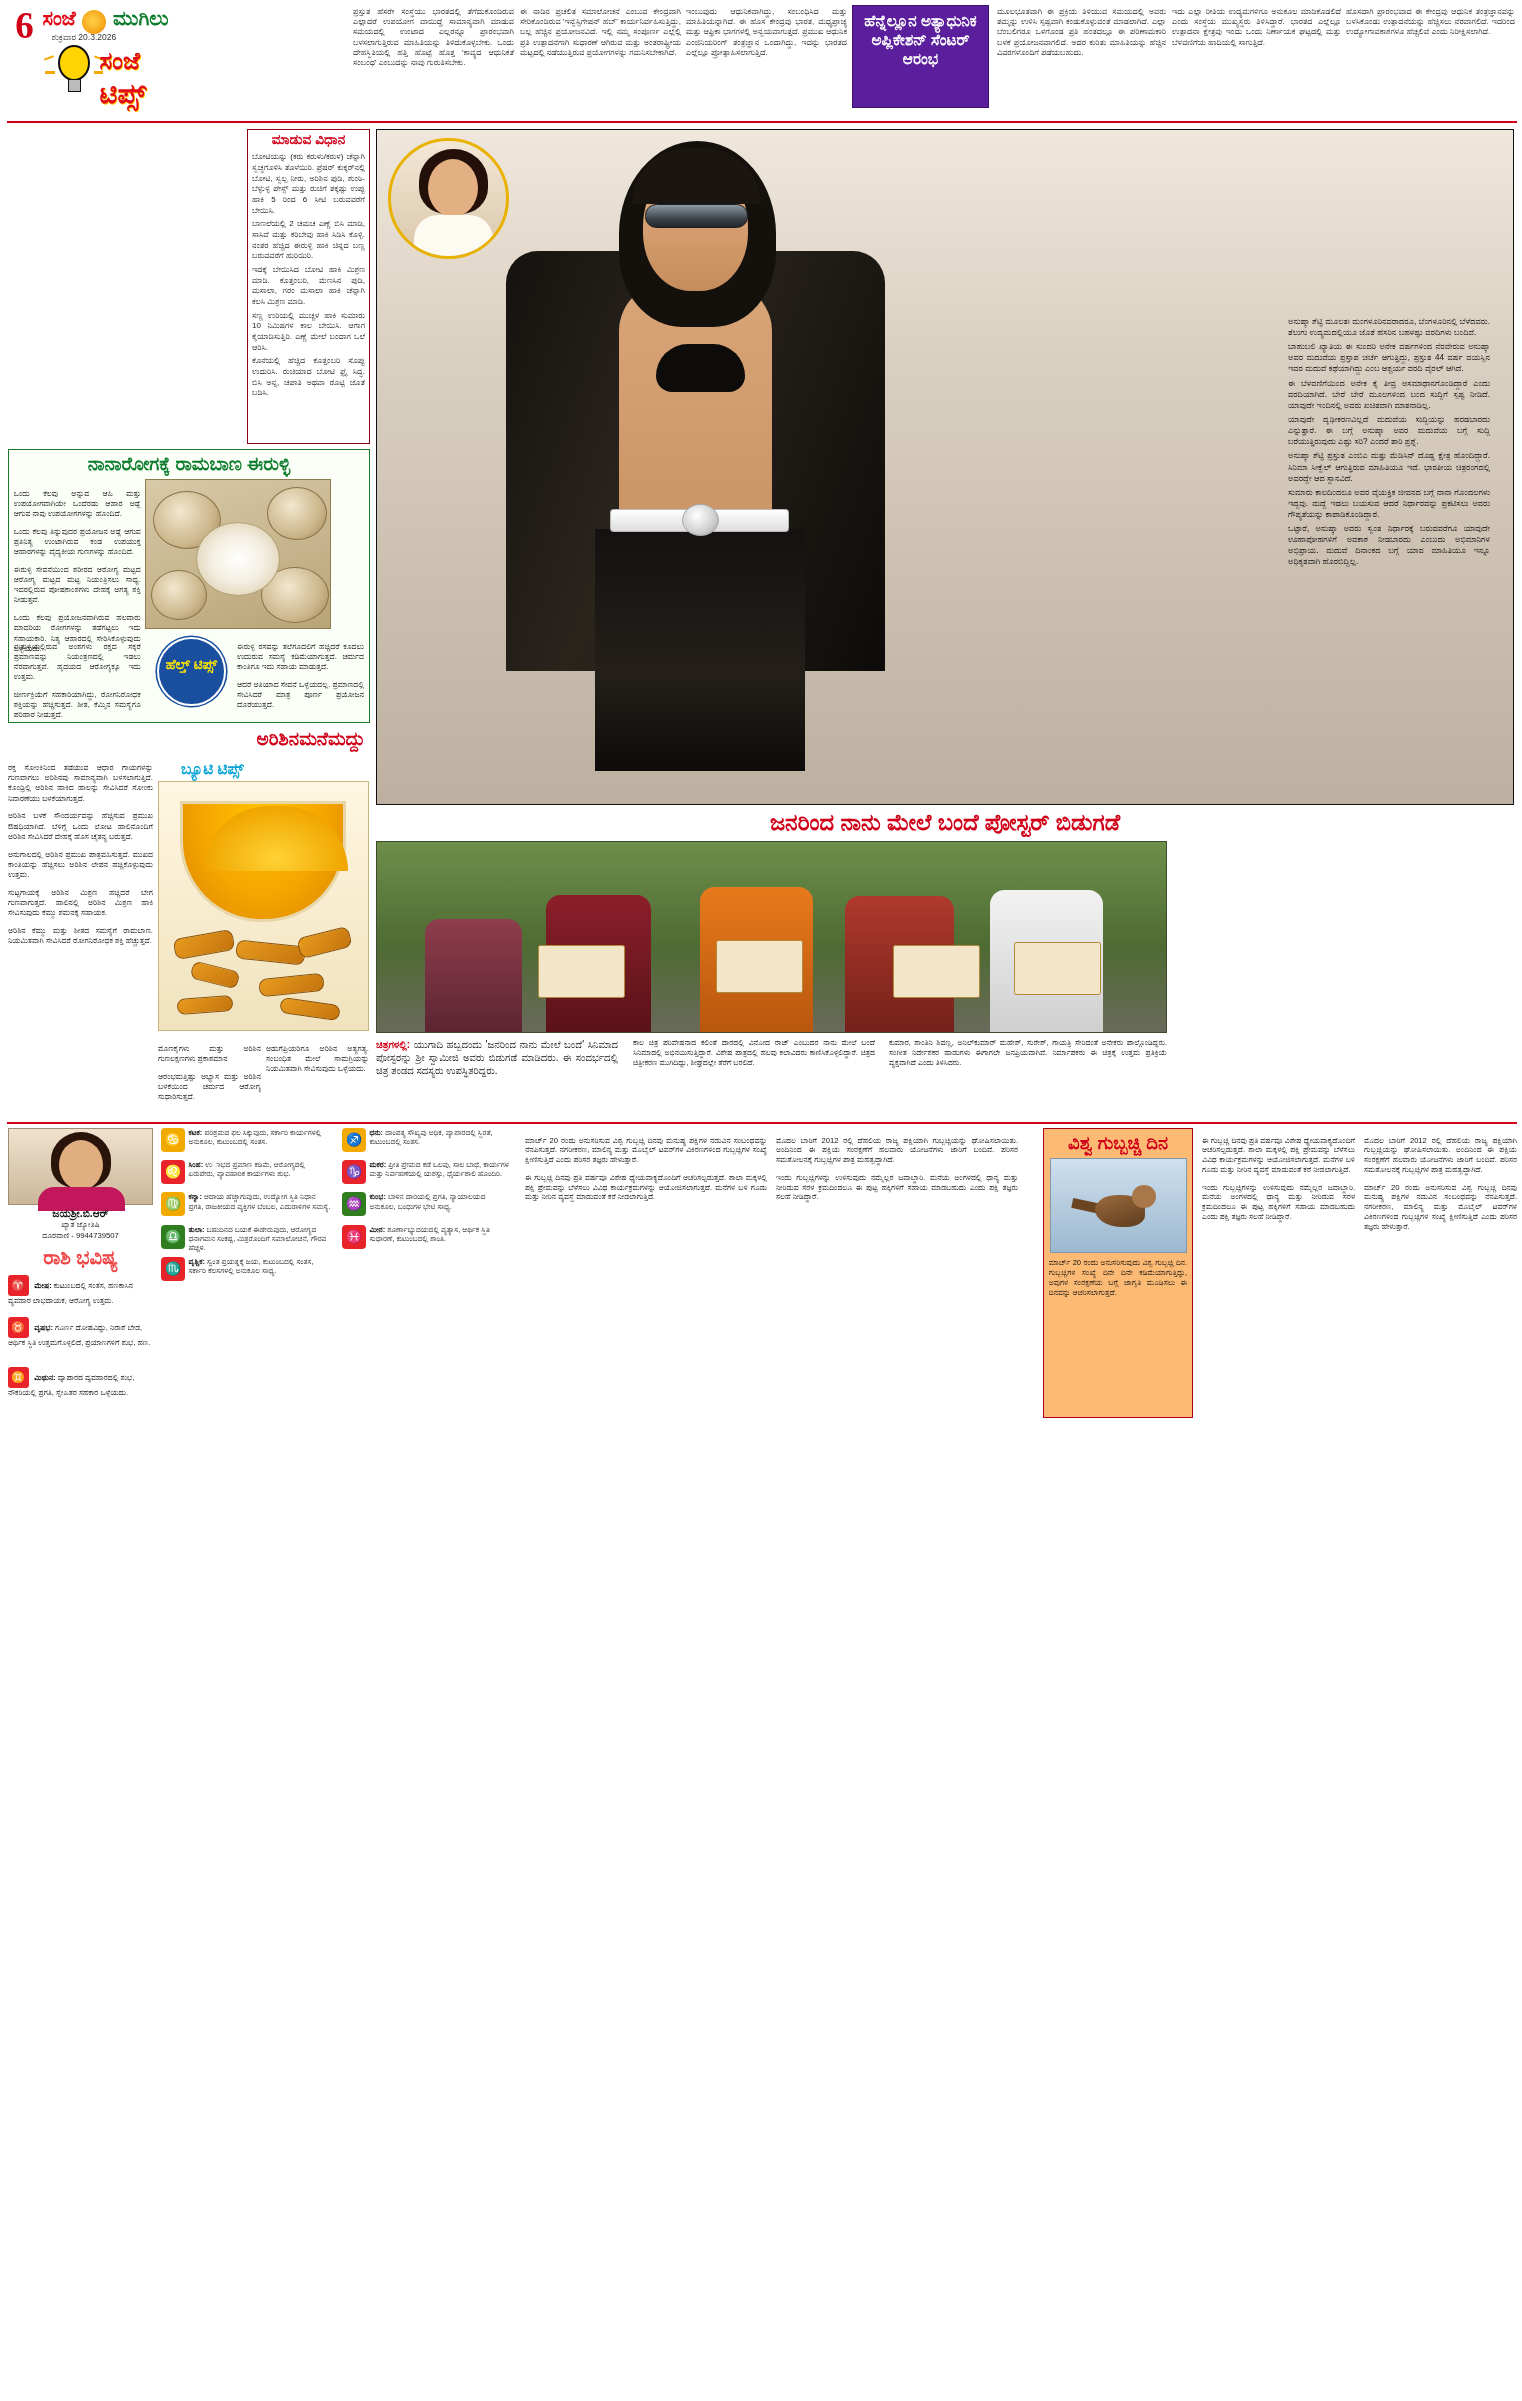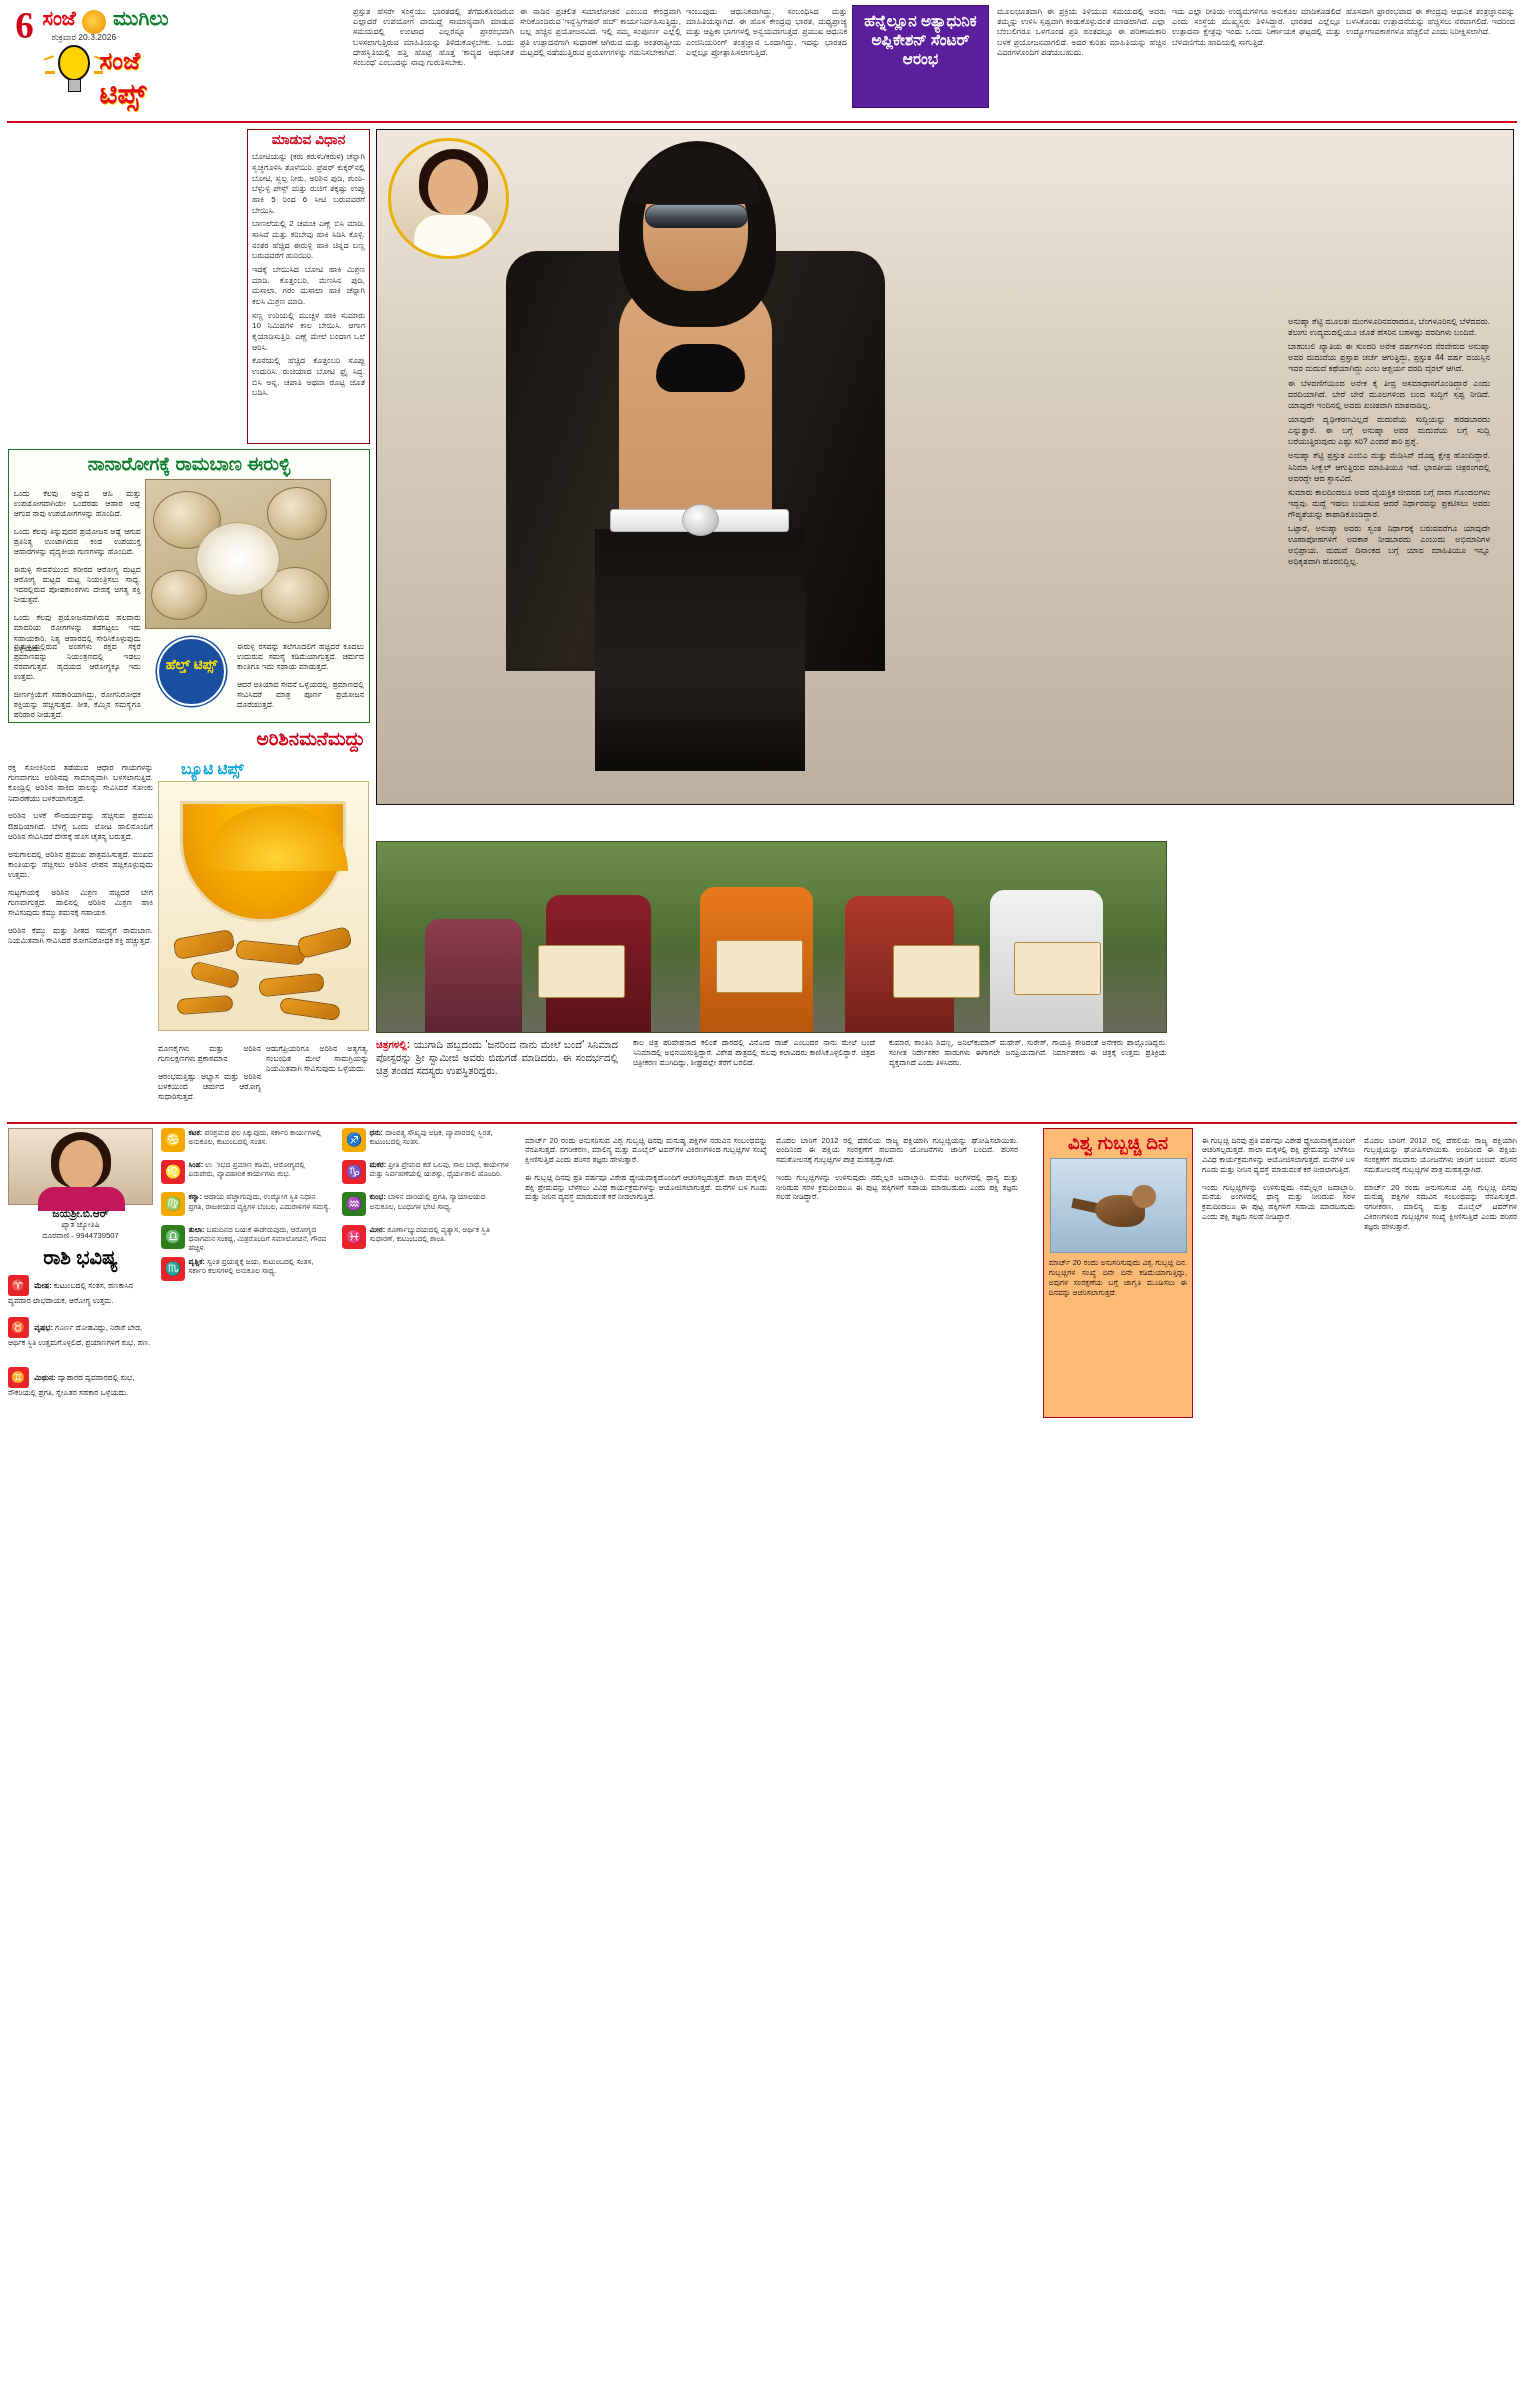--- a/index.html
+++ b/index.html
@@ -297,21 +297,21 @@
     background:linear-gradient(180deg,#f0e2cf 0%, #cbb79a 100%); border:0.8px solid #a08c6e;
   }
   .ap-head { position:absolute; left:50px; top:11.3px; width:44px; height:50px; border-radius:50%; background:#e0ae80; }
   .ap-hair { position:absolute; left:42px; top:3.2px; width:60px; height:56px; border-radius:50% 50% 40% 40%; background:#2a140a; }
   .ap-body { position:absolute; left:29px; top:58px; width:87px; height:24px; border-radius:16px 16px 0 0; background:#c2185b; }
   .astro-name { position:absolute; left:0; top:79px; width:145px; text-align:center; font-size:10.5px; font-weight:bold; color:#111; }
   .astro-sub { position:absolute; left:0; top:92px; width:145px; text-align:center; font-size:7.7px; color:#222; }
   .astro-phone { position:absolute; left:0; top:103px; width:145px; text-align:center; font-size:7.7px; color:#222; }
   .rashi-title {
     position:absolute; left:0; top:118px; width:145px; text-align:center;
-    color:#000000; font-size:19.4px; font-weight:bold;
+    color:#ef4444; font-size:19.4px; font-weight:bold;
   }
   .rashi-item {
     position:absolute; width:145px; font-size:7.6px; line-height:1.25; text-align:left;
   }
   .rashi-icon {
     display:inline-block; width:21px; height:21px; border-radius:3.2px; background:#e8232a;
     color:#fff; text-align:center; line-height:21px; font-size:11.3px; margin-right:3.2px;
     vertical-align:middle;
   }
 
@@ -492,20 +492,21 @@
       <p>ಬಾಹುಬಲಿ ಖ್ಯಾತಿಯ ಈ ಸುಂದರಿ ಅನೇಕ ವರ್ಷಗಳಿಂದ ನೆರವೇರುವ ಅನುಷ್ಕಾ ಅವರ ಮದುವೆಯ ಪ್ರಸ್ತಾಪ ಚರ್ಚೆ ಆಗುತ್ತಿದ್ದು, ಪ್ರಸ್ತುತ 44 ವರ್ಷ ವಯಸ್ಸಿನ ಇವರ ಮದುವೆ ಕಥೆಯಾಗಿದ್ದು ಎಂಬ ಆಶ್ಚರ್ಯ ವರದಿ ವೈರಲ್ ಆಗಿದೆ.</p>
       <p>ಈ ಬೆಳವಣಿಗೆಯಿಂದ ಅನೇಕ ಕೈ ತೀವ್ರ ಅಸಮಾಧಾನಗೊಂಡಿದ್ದಾರೆ ಎಂದು ವರದಿಯಾಗಿದೆ. ಬೇರೆ ಬೇರೆ ಮೂಲಗಳಿಂದ ಬಂದ ಸುದ್ದಿಗೆ ಸ್ಪಷ್ಟ ನೀಡಿದೆ. ಯಾವುದೇ ಇಂದಿನಲ್ಲಿ ಅವರು ಖಚಿತವಾಗಿ ಮಾತನಾಡಿಲ್ಲ.</p>
       <p>ಯಾವುದೇ ದೃಢೀಕರಣವಿಲ್ಲದೆ ಮದುವೆಯ ಸುದ್ದಿಯನ್ನು ಹರಡಬಾರದು ಎನ್ನುತ್ತಾರೆ. ಈ ಬಗ್ಗೆ ಅನುಷ್ಕಾ ಅವರ ಮದುವೆಯ ಬಗ್ಗೆ ಸುದ್ದಿ ಬರೆಯುತ್ತಿರುವುದು ಎಷ್ಟು ಸರಿ? ಎಂದರೆ ತಾರಿ ಪ್ರಶ್ನೆ.</p>
       <p>ಅನುಷ್ಕಾ ಶೆಟ್ಟಿ ಪ್ರಸ್ತುತ ಎಂಬಿಎ ಮತ್ತು ಮೆಡಿಸಿನ್ ದೊಡ್ಡ ಕ್ಷೇತ್ರ ಹೊಂದಿದ್ದಾರೆ. ಸಿನಿಮಾ ಸೀಕ್ವೆಲ್ ಆಗುತ್ತಿರುವ ಮಾಹಿತಿಯೂ ಇದೆ. ಭಾರತೀಯ ಚಿತ್ರರಂಗದಲ್ಲಿ ಅವರದ್ದೇ ಆದ ಸ್ಥಾನವಿದೆ.</p>
       <p>ಸುಮಾರು ಕಾಲದಿಂದಲೂ ಅವರ ವೈಯಕ್ತಿಕ ಜೀವನದ ಬಗ್ಗೆ ನಾನಾ ಗೊಂದಲಗಳು ಇದ್ದವು. ಮದ್ದೆ ಇಡಲು ಬಯಸುವ ಆದರೆ ನಿರ್ಧಾರವನ್ನು ಪ್ರಕಟಿಸಲು ಅವರು ಗೌಪ್ಯತೆಯನ್ನು ಕಾಪಾಡಿಕೊಂಡಿದ್ದಾರೆ.</p>
       <p>ಒಟ್ಟಾರೆ, ಅನುಷ್ಕಾ ಅವರು ಸ್ವಂತ ನಿರ್ಧಾರಕ್ಕೆ ಬರುವವರೆಗೂ ಯಾವುದೇ ಊಹಾಪೋಹಗಳಿಗೆ ಅವಕಾಶ ನೀಡಬಾರದು ಎಂಬುದು ಅಭಿಮಾನಿಗಳ ಅಭಿಪ್ರಾಯ. ಮದುವೆ ದಿನಾಂಕದ ಬಗ್ಗೆ ಯಾವ ಮಾಹಿತಿಯೂ ಇನ್ನೂ ಅಧಿಕೃತವಾಗಿ ಹೊರಬಿದ್ದಿಲ್ಲ.</p>
     </div>
   </div>
 
   <div class="box" id="poster">
+    <div class="poster-title">ಜನರಿಂದ ನಾನು ಮೇಲೆ ಬಂದೆ ಪೋಸ್ಟರ್ ಬಿಡುಗಡೆ</div>
 
     <div class="poster-photo">
       <div class="pp-person" style="left:48px; width:97px; height:113px; background:linear-gradient(180deg,#8e3d4d,#5d2532);"></div>
       <div class="pp-person" style="left:169px; width:105px; height:137px; background:linear-gradient(180deg,#8b1f2a,#5a1218);"></div>
       <div class="pp-person" style="left:323px; width:113px; height:145px; background:linear-gradient(180deg,#e87a1c,#b8560d);"></div>
       <div class="pp-person" style="left:468px; width:109px; height:136px; background:linear-gradient(180deg,#b0392c,#73211a);"></div>
       <div class="pp-person" style="left:613px; width:113px; height:142px; background:linear-gradient(180deg,#f2f2f2,#cfcfcf);"></div>
       <div class="pp-board" style="left:161px; top:103px;"></div>
       <div class="pp-board" style="left:339px; top:98px;"></div>
       <div class="pp-board" style="left:516px; top:103px;"></div>

